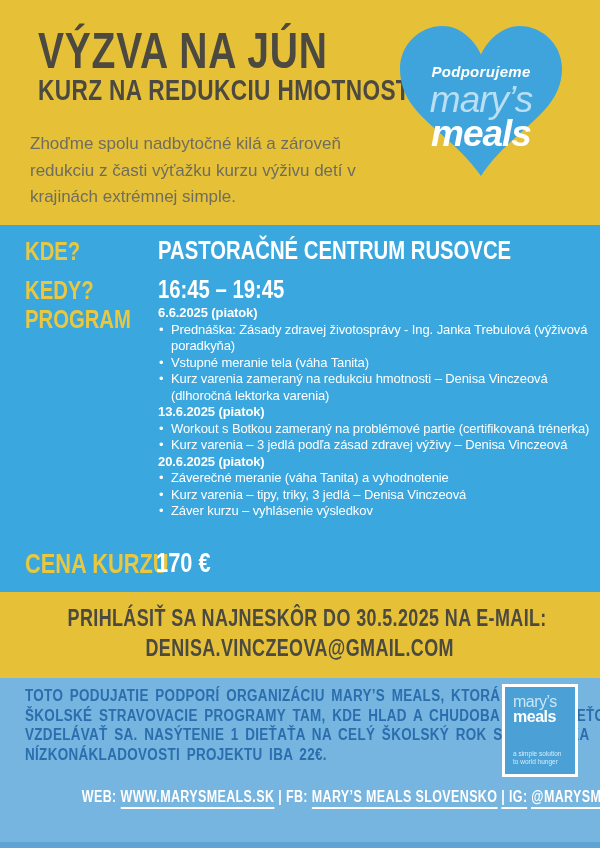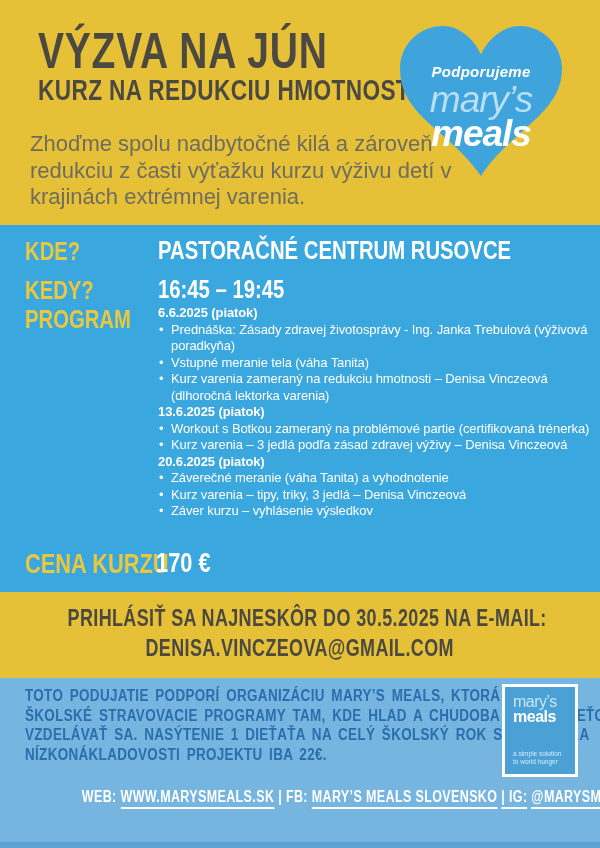--- a/index.html
+++ b/index.html
@@ -13,21 +13,21 @@
   
   .cond-l{display:inline-block;position:absolute;transform:scaleX(.78);transform-origin:0 50%;
           font-weight:bold;white-space:nowrap;line-height:1;}
   .cond-c{display:inline-block;transform:scaleX(.78);transform-origin:50% 50%;
           font-weight:bold;white-space:nowrap;line-height:1;}
 
   
   .sec-top{top:0;height:225px;background:var(--yellow,#E6C138);padding-left:16px;}
   .title{left:38px;top:26px;font-size:50px;color:var(--charcoal,#4B4940);letter-spacing:1px;}
   .subtitle{left:38px;top:76px;font-size:29px;color:var(--charcoal,#4B4940);letter-spacing:.5px;}
-  .intro{position:absolute;left:30px;top:131px;font-size:22px;line-height:26.5px;
+  .intro{position:absolute;left:30px;top:131px;font-size:17px;line-height:26.5px;
          color:var(--intro_gray,#6F6D5F);}
 
   .heart{position:absolute;left:400px;top:26px;width:162px;height:150px;text-align:center;color:#fff;}
   .heart svg{position:absolute;left:0;top:0;width:162px;height:150px;}
   .heart .h-tag,.heart .h-marys,.heart .h-meals{position:absolute;left:0;right:0;line-height:1;font-style:italic;}
   .h-tag{top:38px;font-size:15px;font-weight:bold;letter-spacing:.3px;}
   .h-marys{top:55px;font-size:37px;color:#B9DFF4;letter-spacing:-1px;}
   .h-meals{top:89px;font-size:37px;font-weight:bold;letter-spacing:-1px;}
 
   
@@ -72,21 +72,21 @@
 <body>
 
 <div class="poster">
 
   <section class="sec-top">
     <div class="title cond-l">VÝZVA NA JÚN</div>
     <div class="subtitle cond-l">KURZ NA REDUKCIU HMOTNOSTI</div>
     <div class="intro">
       <div>Zhoďme spolu nadbytočné kilá a zároveň</div>
       <div>redukciu z časti výťažku kurzu výživu detí v</div>
-      <div>krajinách extrémnej varenia.</div>
+      <div>krajinách extrémnej simple.</div>
     </div>
     <div class="heart">
       <svg viewBox="0 0 32 29.6" preserveAspectRatio="none" aria-hidden="true">
         <path fill="#3FA4DC" d="M23.6,0c-3.4,0-6.3,2.7-7.6,5.6C14.7,2.7,11.8,0,8.4,0C3.8,0,0,3.8,0,8.4c0,9.4,9.5,11.9,16,21.2c6.1-9.3,16-12.2,16-21.2C32,3.8,28.2,0,23.6,0z"></path>
       </svg>
       <div class="h-tag">Podporujeme</div>
       <div class="h-marys">mary’s</div>
       <div class="h-meals">meals</div>
     </div>
   </section>

